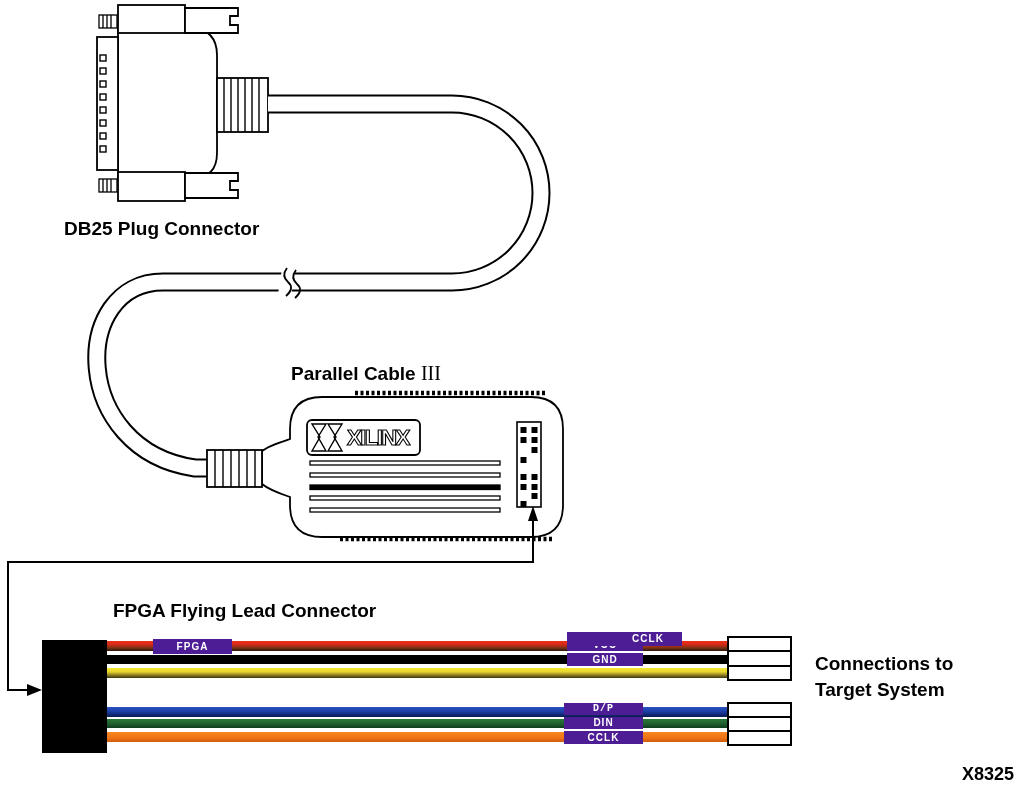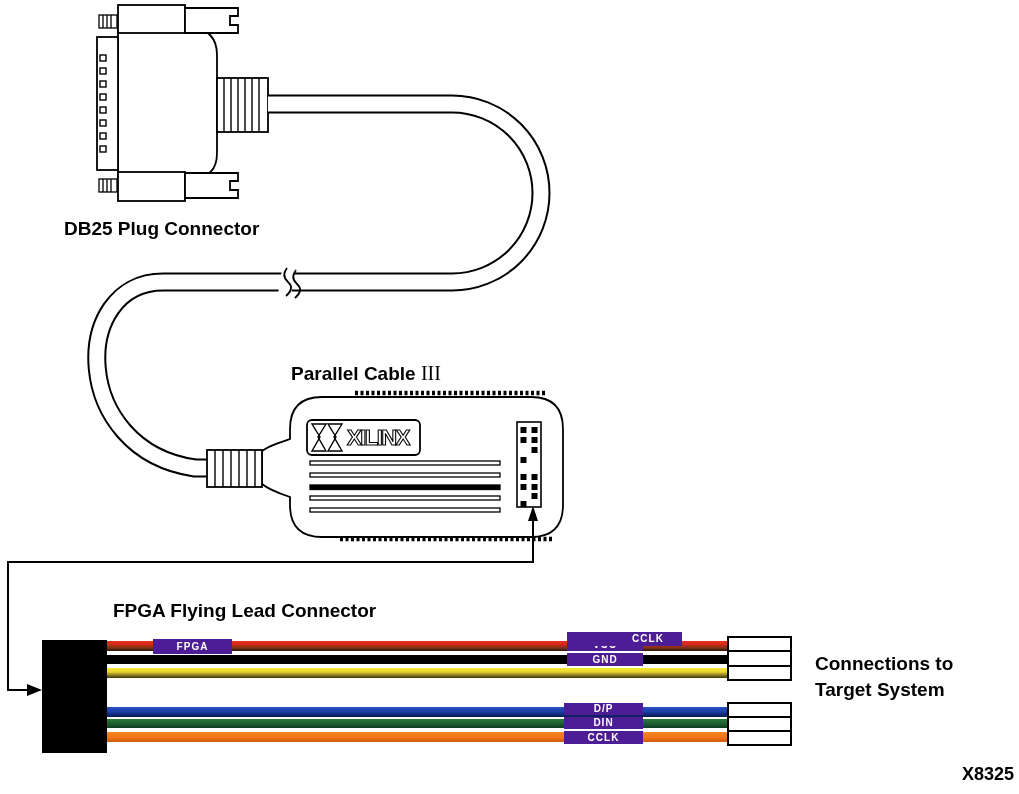--- a/index.html
+++ b/index.html
@@ -168,21 +168,21 @@
   <div class="wire wire-black" style="top:655px;height:9px;"></div>
   <div class="wire wire-yellow" style="top:668px;height:10px;"></div>
   <div class="wire wire-blue" style="top:707px;height:10px;"></div>
   <div class="wire wire-green" style="top:719px;height:9px;"></div>
   <div class="wire wire-orange" style="top:732px;height:10px;"></div>
 
   <div class="tag" style="left:153px;top:639px;width:79px;height:15px;line-height:15px;">FPGA</div>
   <div class="tag" style="left:567px;top:638px;width:76px;height:13px;line-height:13px;">VCC</div>
   <div class="tag" style="left:567px;top:653px;width:76px;height:13px;line-height:13px;">GND</div>
   <div class="tag" style="left:567px;top:632px;width:68px;height:14px;line-height:14px;padding-left:47px;">CCLK</div>
-  <div class="tag" style="left:564px;top:703px;width:79px;height:12px;line-height:12px;">D/P</div>
+  <div class="tag" style="left:564px;top:703px;width:79px;height:12px;line-height:12px;font-family:Liberation Mono, monospace;">D/P</div>
   <div class="tag" style="left:564px;top:717px;width:79px;height:12px;line-height:12px;">DIN</div>
   <div class="tag" style="left:564px;top:731px;width:79px;height:13px;line-height:13px;">CCLK</div>
 
   <div class="stack" style="top:636px;height:41px;">
     <div class="cell"></div>
     <div class="cell"></div>
     <div class="cell"></div>
   </div>
   <div class="stack" style="top:702px;height:40px;">
     <div class="cell"></div>

